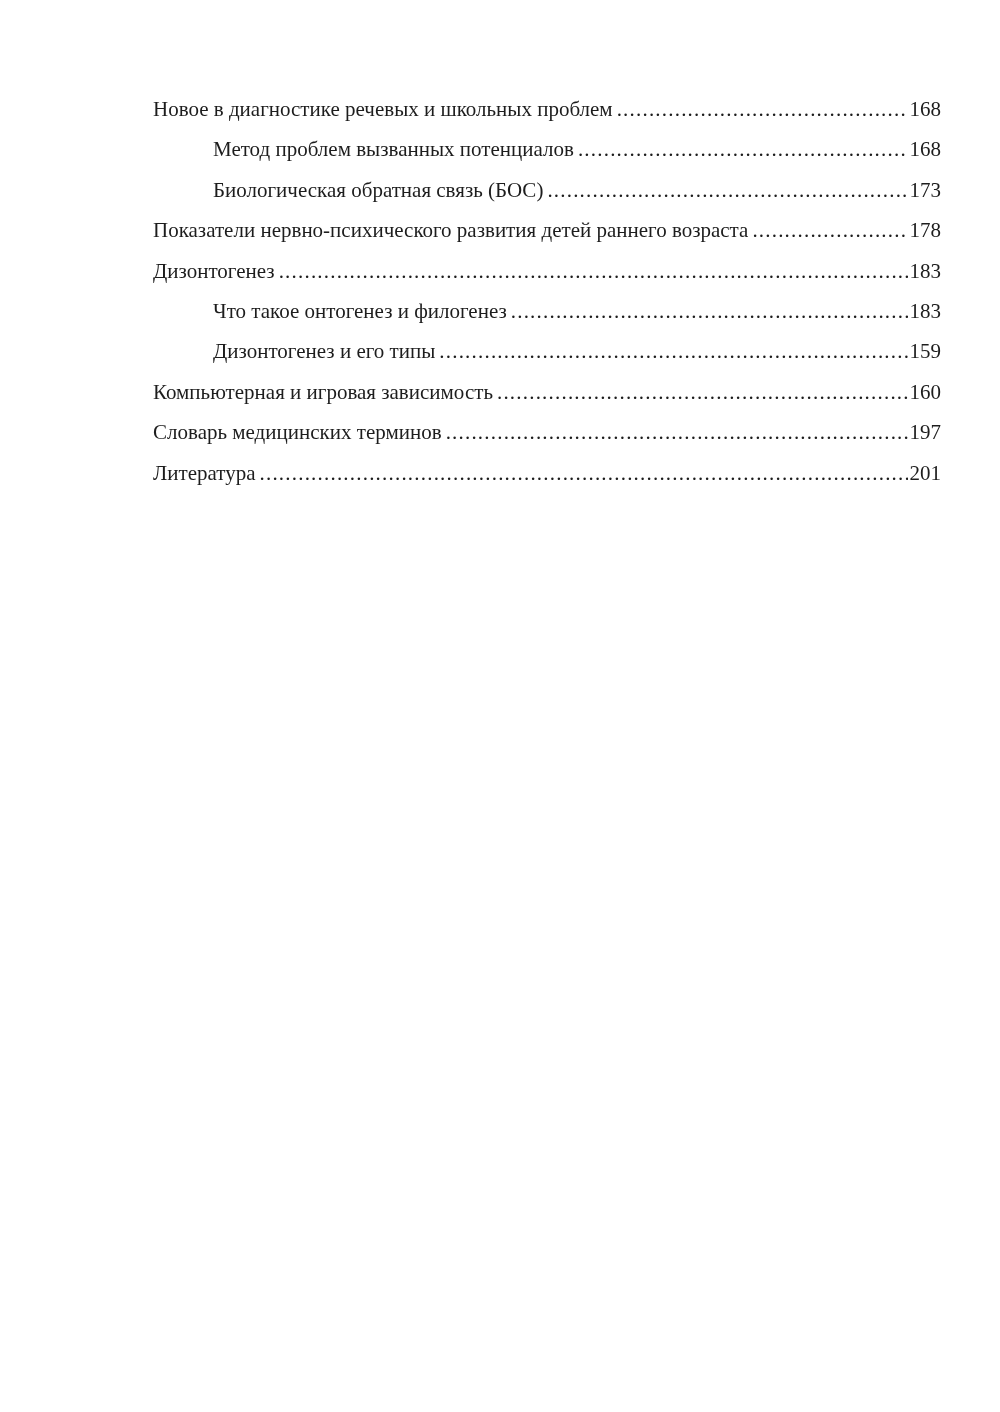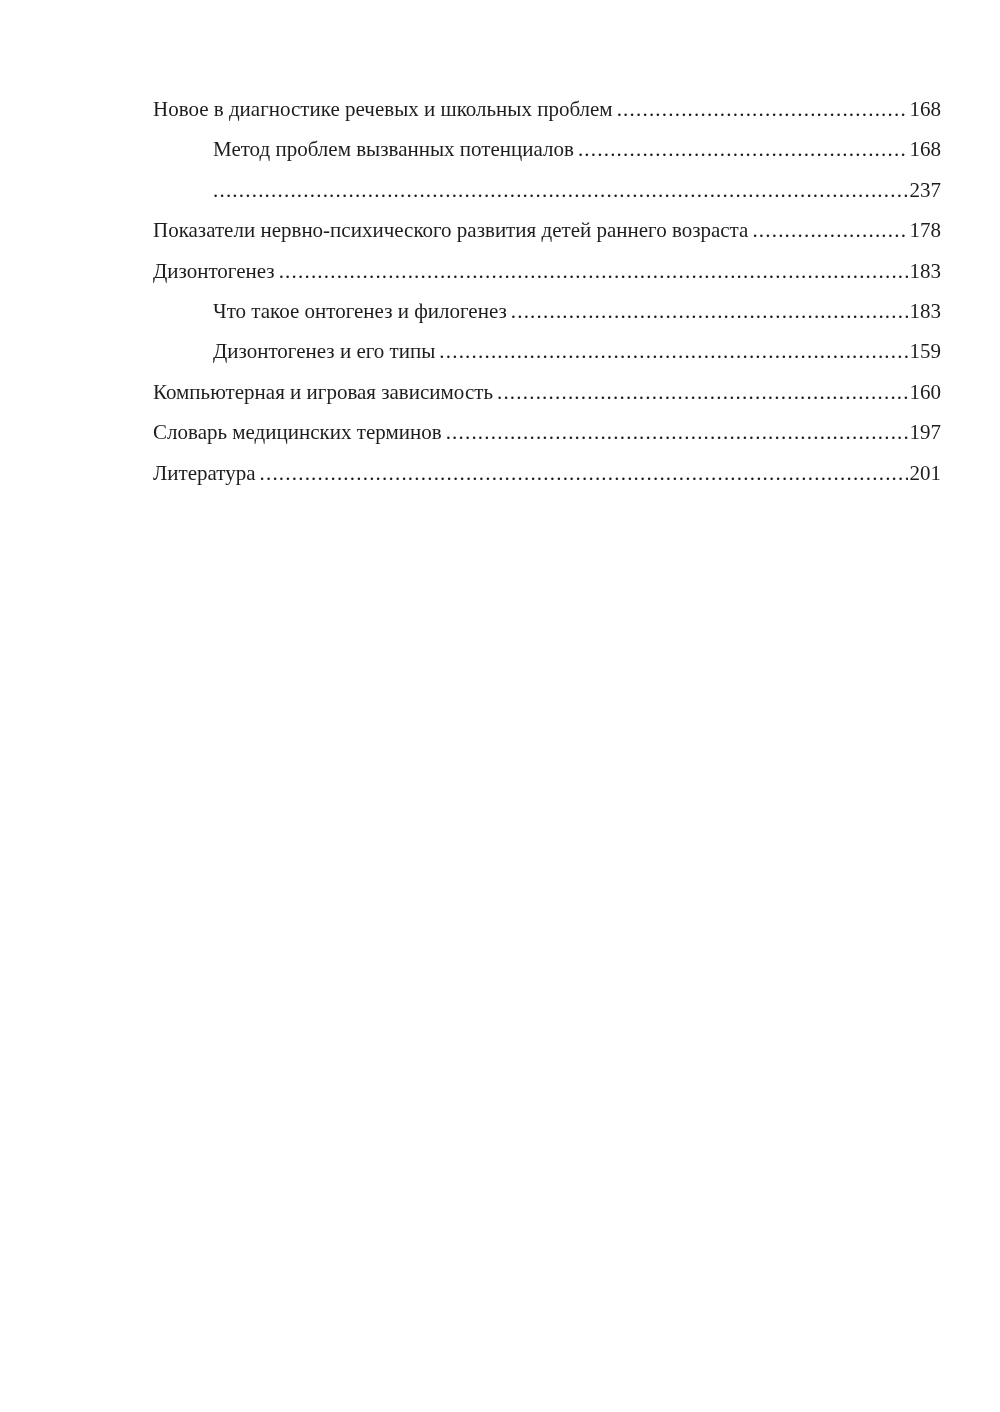--- a/index.html
+++ b/index.html
@@ -67,22 +67,23 @@
   </div>
 
   <div class="toc-row level-1">
     <span class="toc-title">Метод проблем вызванных потенциалов</span>
     <span class="toc-dots"></span>
     <span class="toc-page">168</span>
   </div>
 
 
   <div class="toc-row level-1">
+    <span class="toc-title">Биологическая обратная связь (БОС)</span>
     <span class="toc-dots"></span>
-    <span class="toc-page">237</span>
+    <span class="toc-page">173</span>
   </div>
 
   <div class="toc-row level-0">
     <span class="toc-title">Показатели нервно-психического развития детей раннего возраста</span>
     <span class="toc-dots"></span>
     <span class="toc-page">178</span>
   </div>
 
   <div class="toc-row level-0">
     <span class="toc-title">Дизонтогенез</span>

